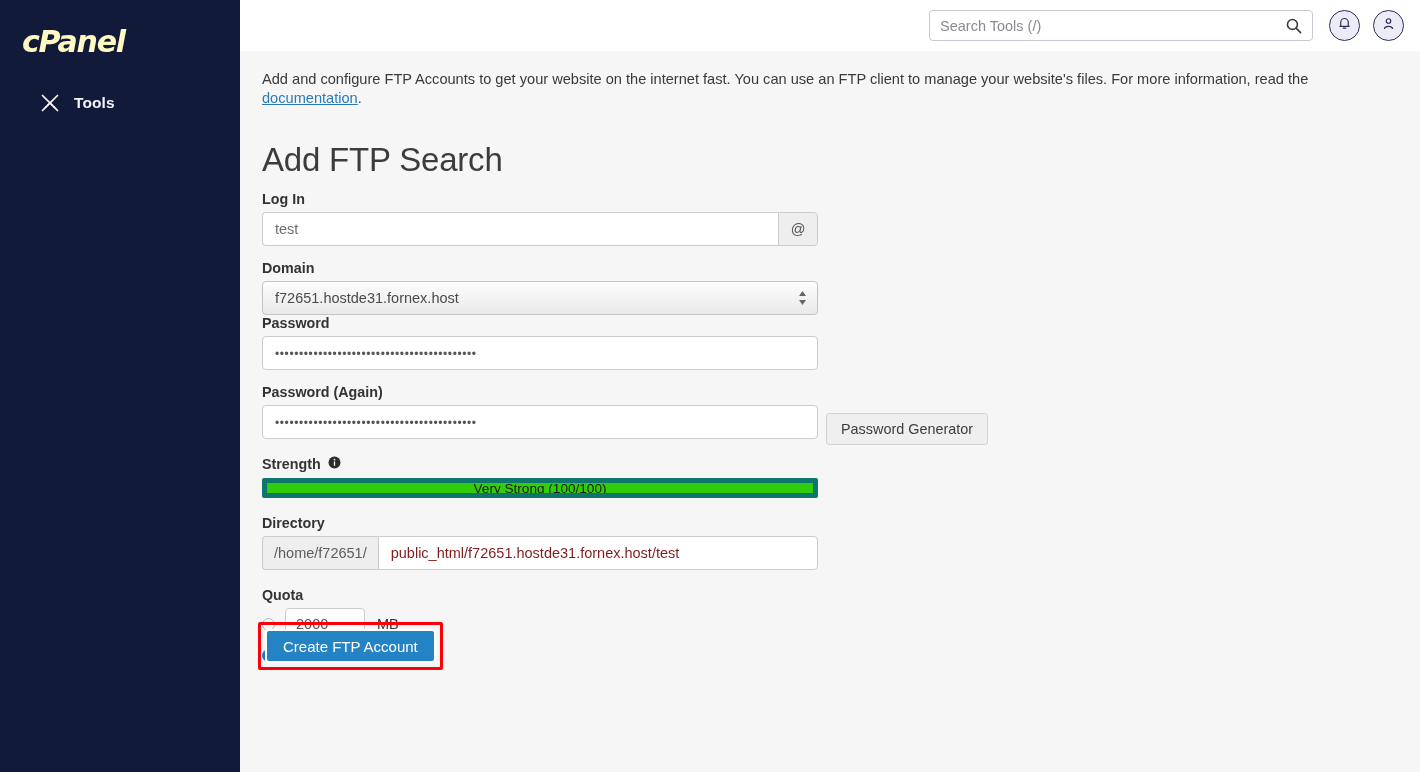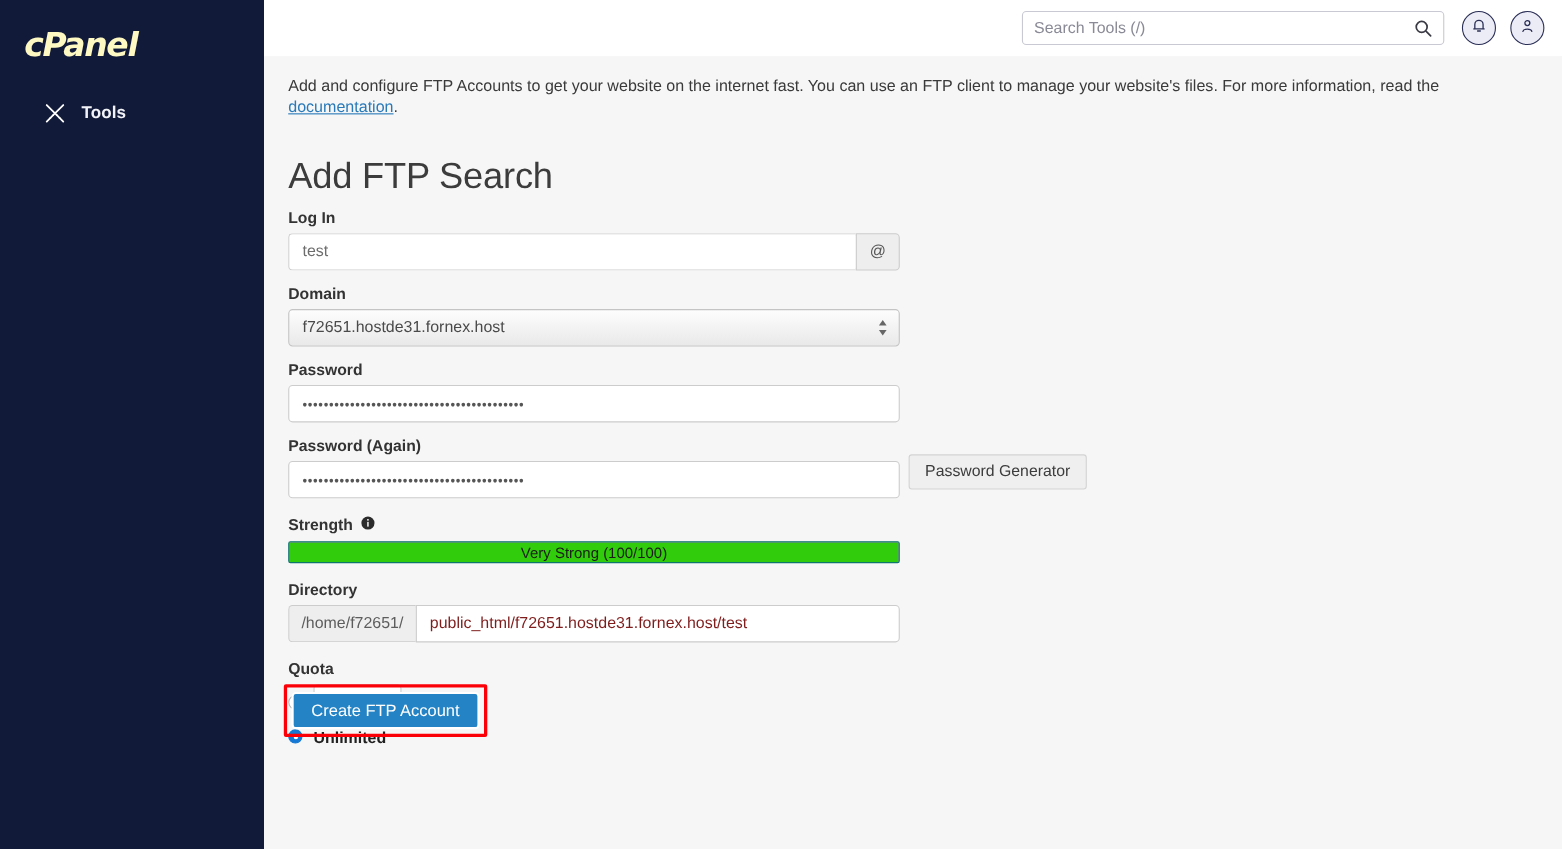--- a/index.html
+++ b/index.html
@@ -164,22 +164,22 @@
     pointer-events: none;
   }
 
   .mt { margin-top: 14px; }
 
   .strength-row { display: flex; align-items: center; margin-bottom: 5px; }
   .info-icon { margin-left: 7px; display: block; }
 
   .strength-bar {
     width: 556px; height: 20px;
-    border: 1px solid #0f766e;
-    background: #8b5cf6;
+    border: 5px solid #0f766e;
+    background: #737373;
     position: relative;
     border-radius: 2px;
     overflow: hidden;
   }
   .strength-fill {
     position: absolute; left: 0; top: 0; bottom: 0;
     background: #31cd0c;
   }
   .strength-text {
     position: absolute; left: 0; right: 0; top: 0; bottom: 0;
@@ -335,21 +335,21 @@
           </select>
           <span class="select-arrows">
             <svg width="9" height="16" viewBox="0 0 9 16">
               <path d="M4.5 1 L8 6 H1 Z" fill="#666"></path>
               <path d="M4.5 15 L8 10 H1 Z" fill="#666"></path>
             </svg>
           </span>
         </div>
 
         
-        <label class="field-label" style="margin-top:14px;">Password</label>
+        <label class="field-label" style="">Password</label>
         <input class="ctl full pwd" type="text" value="••••••••••••••••••••••••••••••••••••••••••" style="">
 
         
         <label class="field-label" style="margin-top:14px;">Password (Again)</label>
         <input class="ctl full pwd" type="text" value="••••••••••••••••••••••••••••••••••••••••••" style="">
 
         
         <div class="strength-row" style="margin-top:16px;">
           <span class="field-label" style="margin:0;">Strength</span>
           <span class="info-icon">

